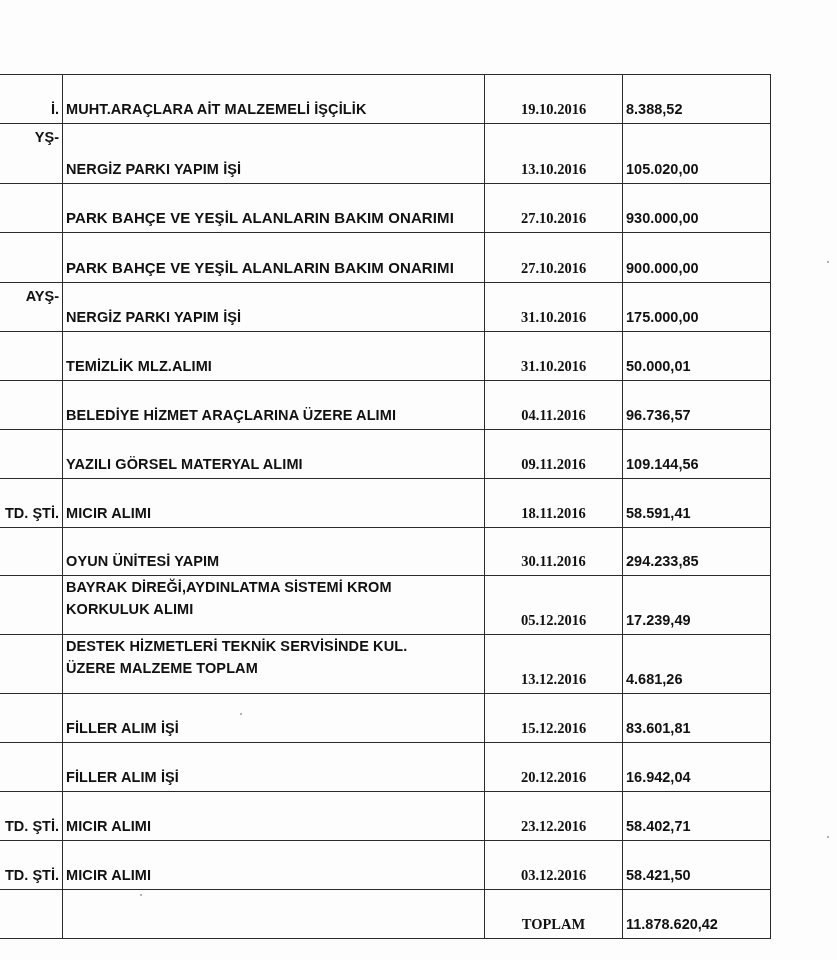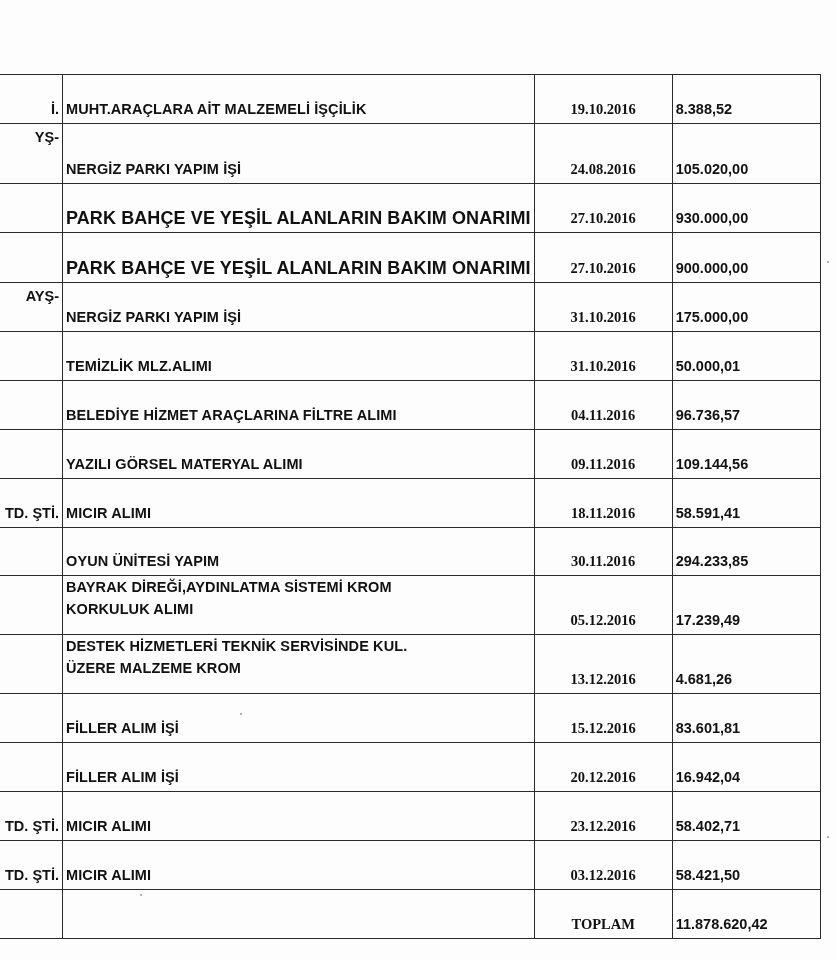--- a/index.html
+++ b/index.html
@@ -47,21 +47,21 @@
       font-size: 14px;
       vertical-align: middle;
     }
     td.c-firm.top { vertical-align: top; padding-top: 2px; }
     td.c-desc {
       width: 415px;
       border-right: 1.5px solid #2a2a2a;
       font-size: 14px;
       letter-spacing: 0.1px;
     }
-    td.c-desc.small { font-size: 18px; }
+    td.c-desc.small { font-size: 15px; }
     td.c-desc.two { line-height: 22px; padding-bottom: 14px; }
     td.c-date {
       width: 131px;
       border-right: 1.5px solid #2a2a2a;
       text-align: center;
       font-size: 14.5px;
       font-family: Liberation Serif, serif;
     }
     td.c-amt {
       width: 141px;
@@ -86,21 +86,21 @@
     <tbody>
       <tr style="height:49px">
         <td class="c-firm">İ.</td>
         <td class="c-desc">MUHT.ARAÇLARA AİT MALZEMELİ İŞÇİLİK</td>
         <td class="c-date">19.10.2016</td>
         <td class="c-amt">8.388,52</td>
       </tr>
       <tr style="height:60px">
         <td class="c-firm top">YŞ-</td>
         <td class="c-desc">NERGİZ PARKI YAPIM İŞİ</td>
-        <td class="c-date">24.08.2016</td>
+        <td class="c-date">13.10.2016</td>
         <td class="c-amt">105.020,00</td>
       </tr>
       <tr style="height:49px">
         <td class="c-firm"></td>
         <td class="c-desc small">PARK BAHÇE VE YEŞİL ALANLARIN BAKIM ONARIMI</td>
         <td class="c-date">27.10.2016</td>
         <td class="c-amt">930.000,00</td>
       </tr>
       <tr style="height:50px">
         <td class="c-firm"></td>
@@ -115,21 +115,21 @@
         <td class="c-amt">175.000,00</td>
       </tr>
       <tr style="height:49px">
         <td class="c-firm"></td>
         <td class="c-desc">TEMİZLİK MLZ.ALIMI</td>
         <td class="c-date">31.10.2016</td>
         <td class="c-amt">50.000,01</td>
       </tr>
       <tr style="height:49px">
         <td class="c-firm"></td>
-        <td class="c-desc">BELEDİYE HİZMET ARAÇLARINA FİLTRE ALIMI</td>
+        <td class="c-desc">BELEDİYE HİZMET ARAÇLARINA ÜZERE ALIMI</td>
         <td class="c-date">04.11.2016</td>
         <td class="c-amt">96.736,57</td>
       </tr>
       <tr style="height:49px">
         <td class="c-firm"></td>
         <td class="c-desc">YAZILI GÖRSEL MATERYAL ALIMI</td>
         <td class="c-date">09.11.2016</td>
         <td class="c-amt">109.144,56</td>
       </tr>
       <tr style="height:49px">
@@ -150,21 +150,21 @@
             <div>BAYRAK DİREĞİ,AYDINLATMA SİSTEMİ KROM</div>
             <div>KORKULUK ALIMI</div>
           </td>
         <td class="c-date">05.12.2016</td>
         <td class="c-amt">17.239,49</td>
       </tr>
       <tr style="height:49px">
         <td class="c-firm"></td>
         <td class="c-desc two">
             <div>DESTEK HİZMETLERİ TEKNİK SERVİSİNDE KUL.</div>
-            <div>ÜZERE MALZEME KROM</div>
+            <div>ÜZERE MALZEME TOPLAM</div>
           </td>
         <td class="c-date">13.12.2016</td>
         <td class="c-amt">4.681,26</td>
       </tr>
       <tr style="height:49px">
         <td class="c-firm"></td>
         <td class="c-desc">FİLLER ALIM İŞİ</td>
         <td class="c-date">15.12.2016</td>
         <td class="c-amt">83.601,81</td>
       </tr>

